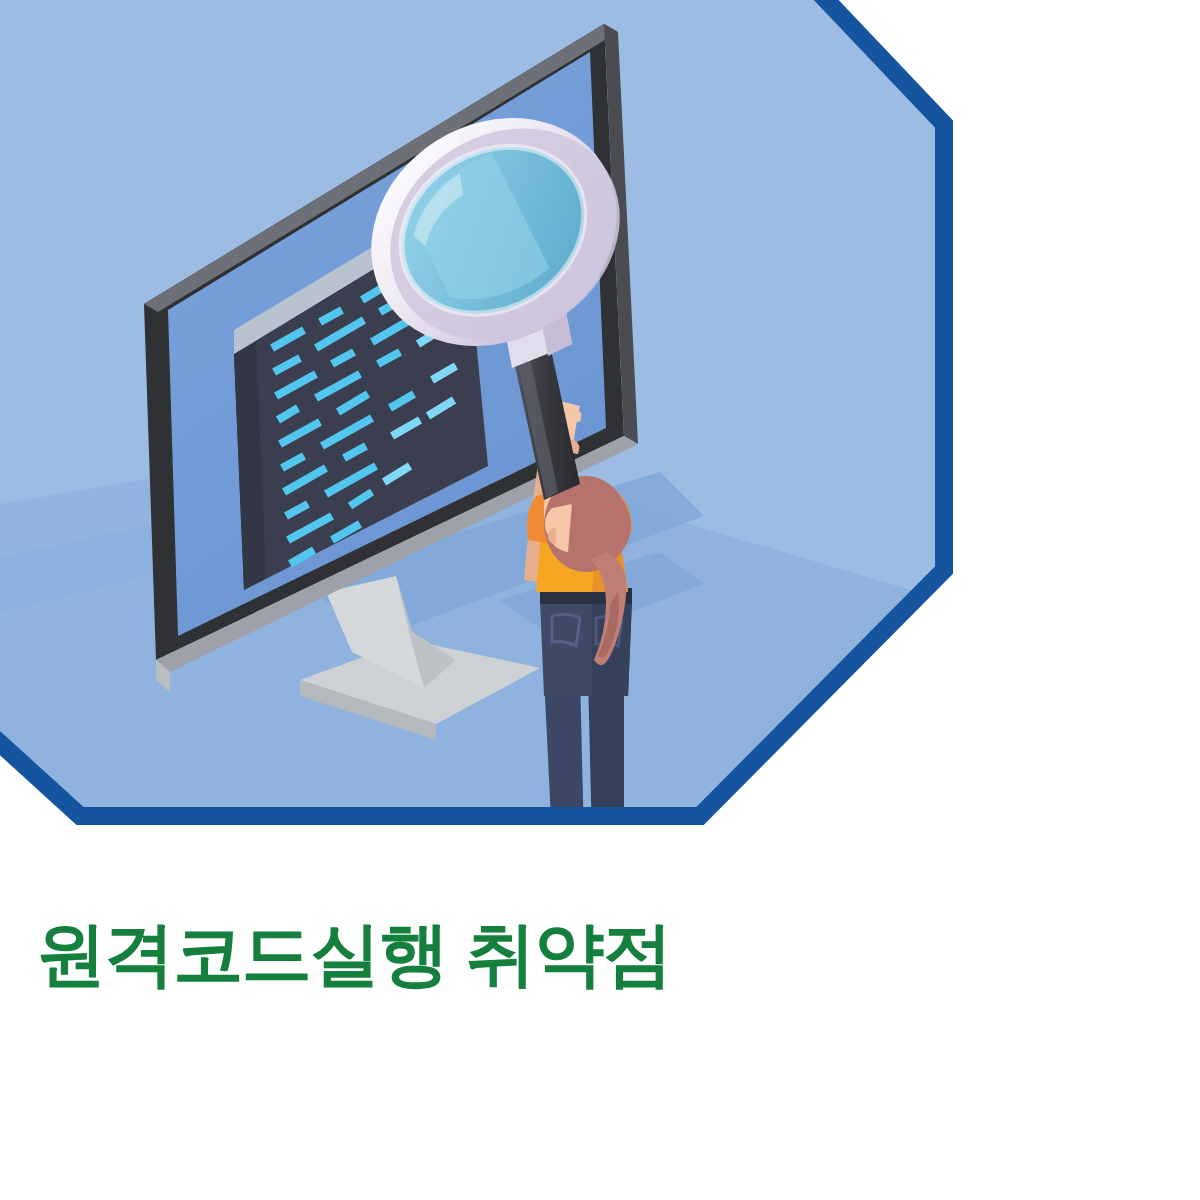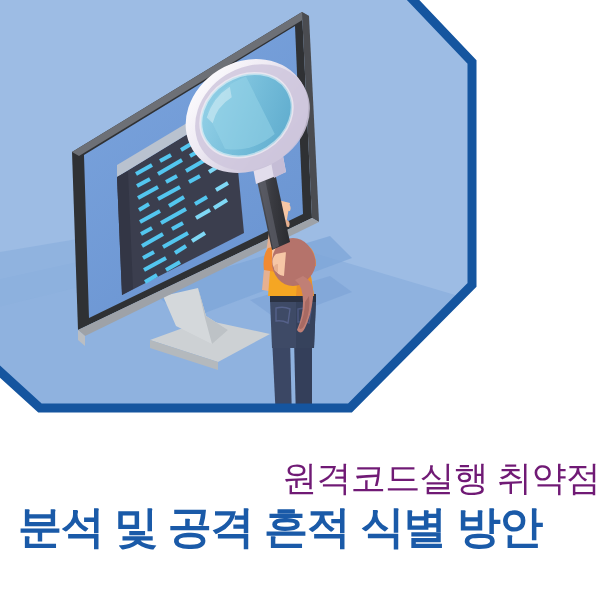--- a/index.html
+++ b/index.html
@@ -30,24 +30,23 @@
   }
   .title-line{
     margin:0;
     padding:0 0 0 18px;
     white-space:nowrap;
     letter-spacing:-0.02em;
   }
   .title-sub{
     font-size:35px;
     line-height:44px;
-    font-weight:normal;
-    color:#701a75;
+    font-weight:bold;
+    color:#15803d;
     padding-top:8px;
-    text-align:right;
   }
   .title-main{
     font-size:44px;
     line-height:54px;
     font-weight:bold;
     color:#1a5aa8;
     letter-spacing:-0.03em;
   }
 </style>
 </head>
@@ -229,16 +228,15 @@
         </g>
 
       </g>
 
       <polygon points="-95,70 30,-58 358,-58 472,62 472,285 350,408 40,408 -95,285" fill="none" stroke="#15559f" stroke-width="9"></polygon>
     </svg>
   </div>
 
   <div class="title-block">
     <p class="title-line title-sub">원격코드실행 취약점</p>
-    <p class="title-line title-main">분석 및 공격 흔적 식별 방안</p>
   </div>
 
 </div>
 
 </body></html>

